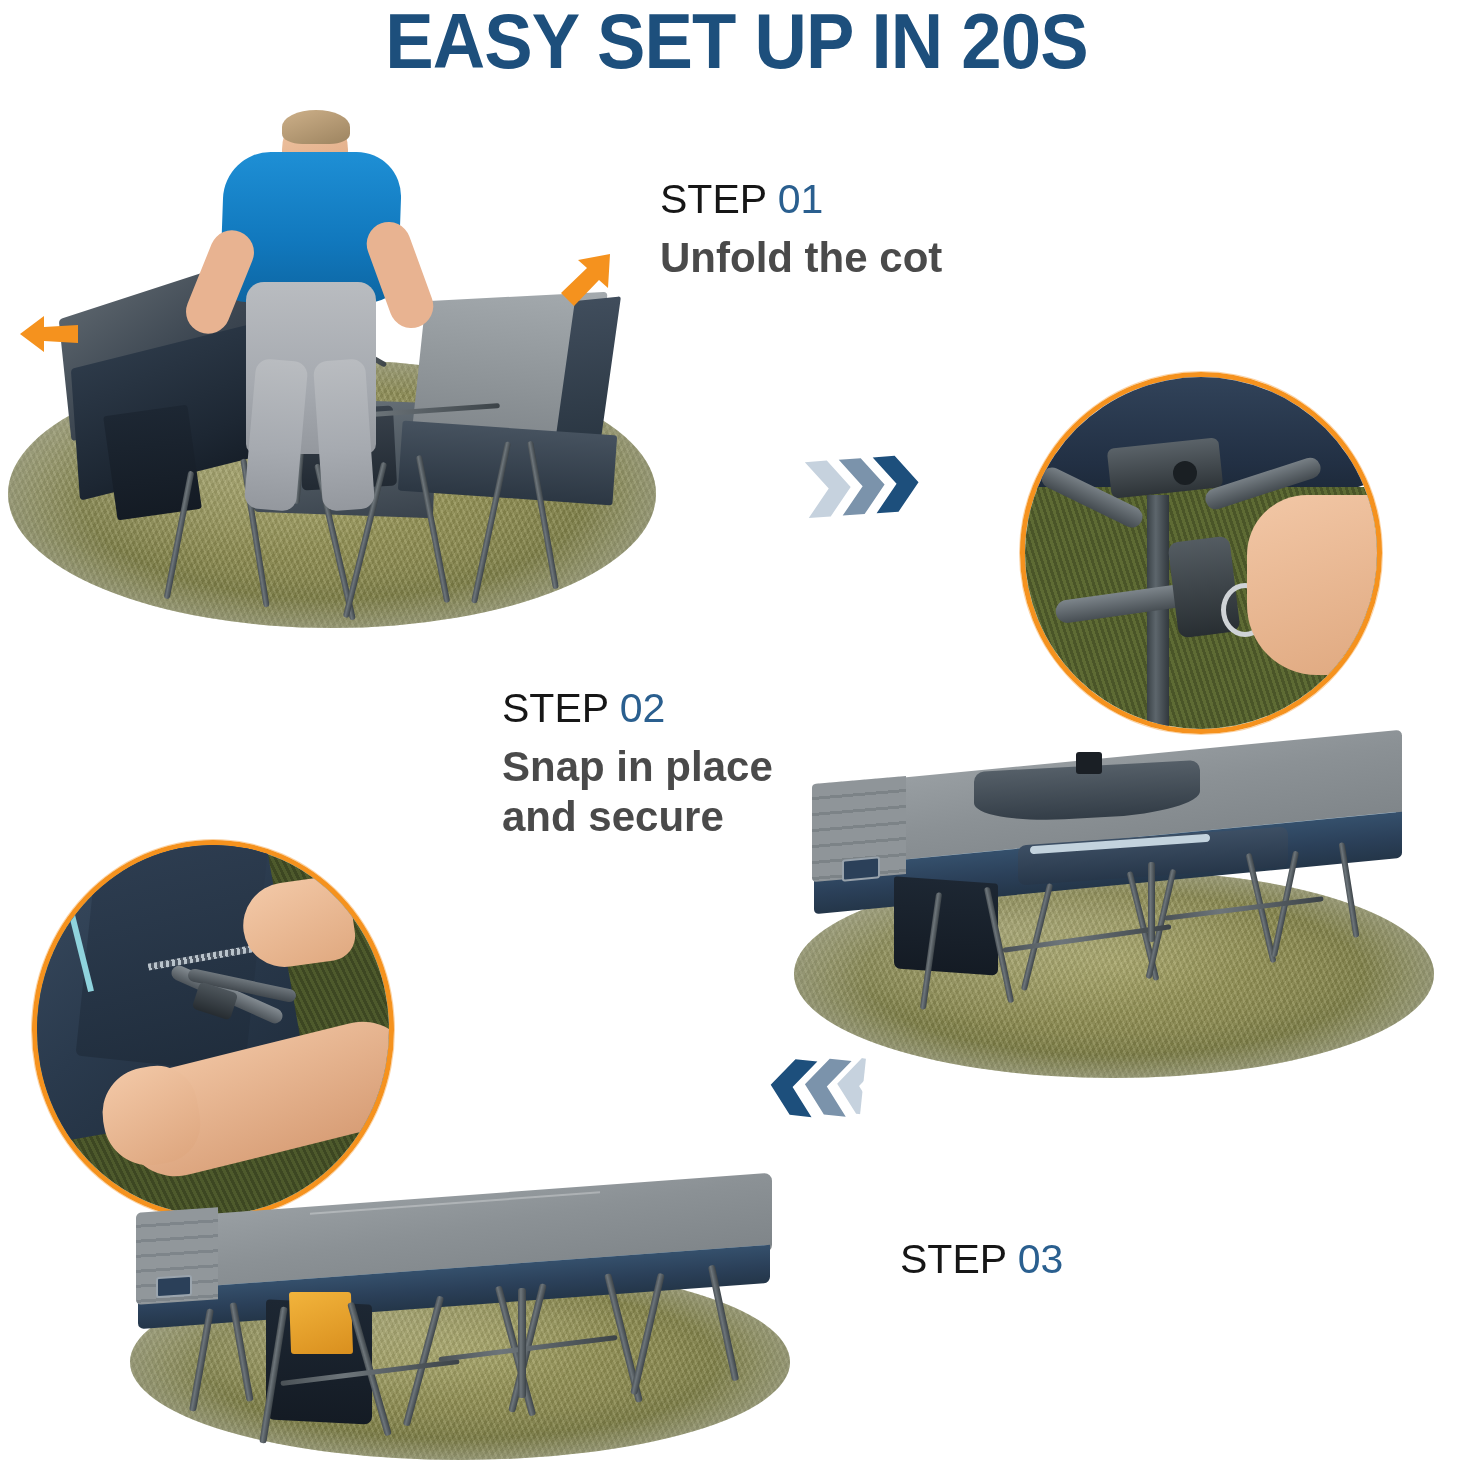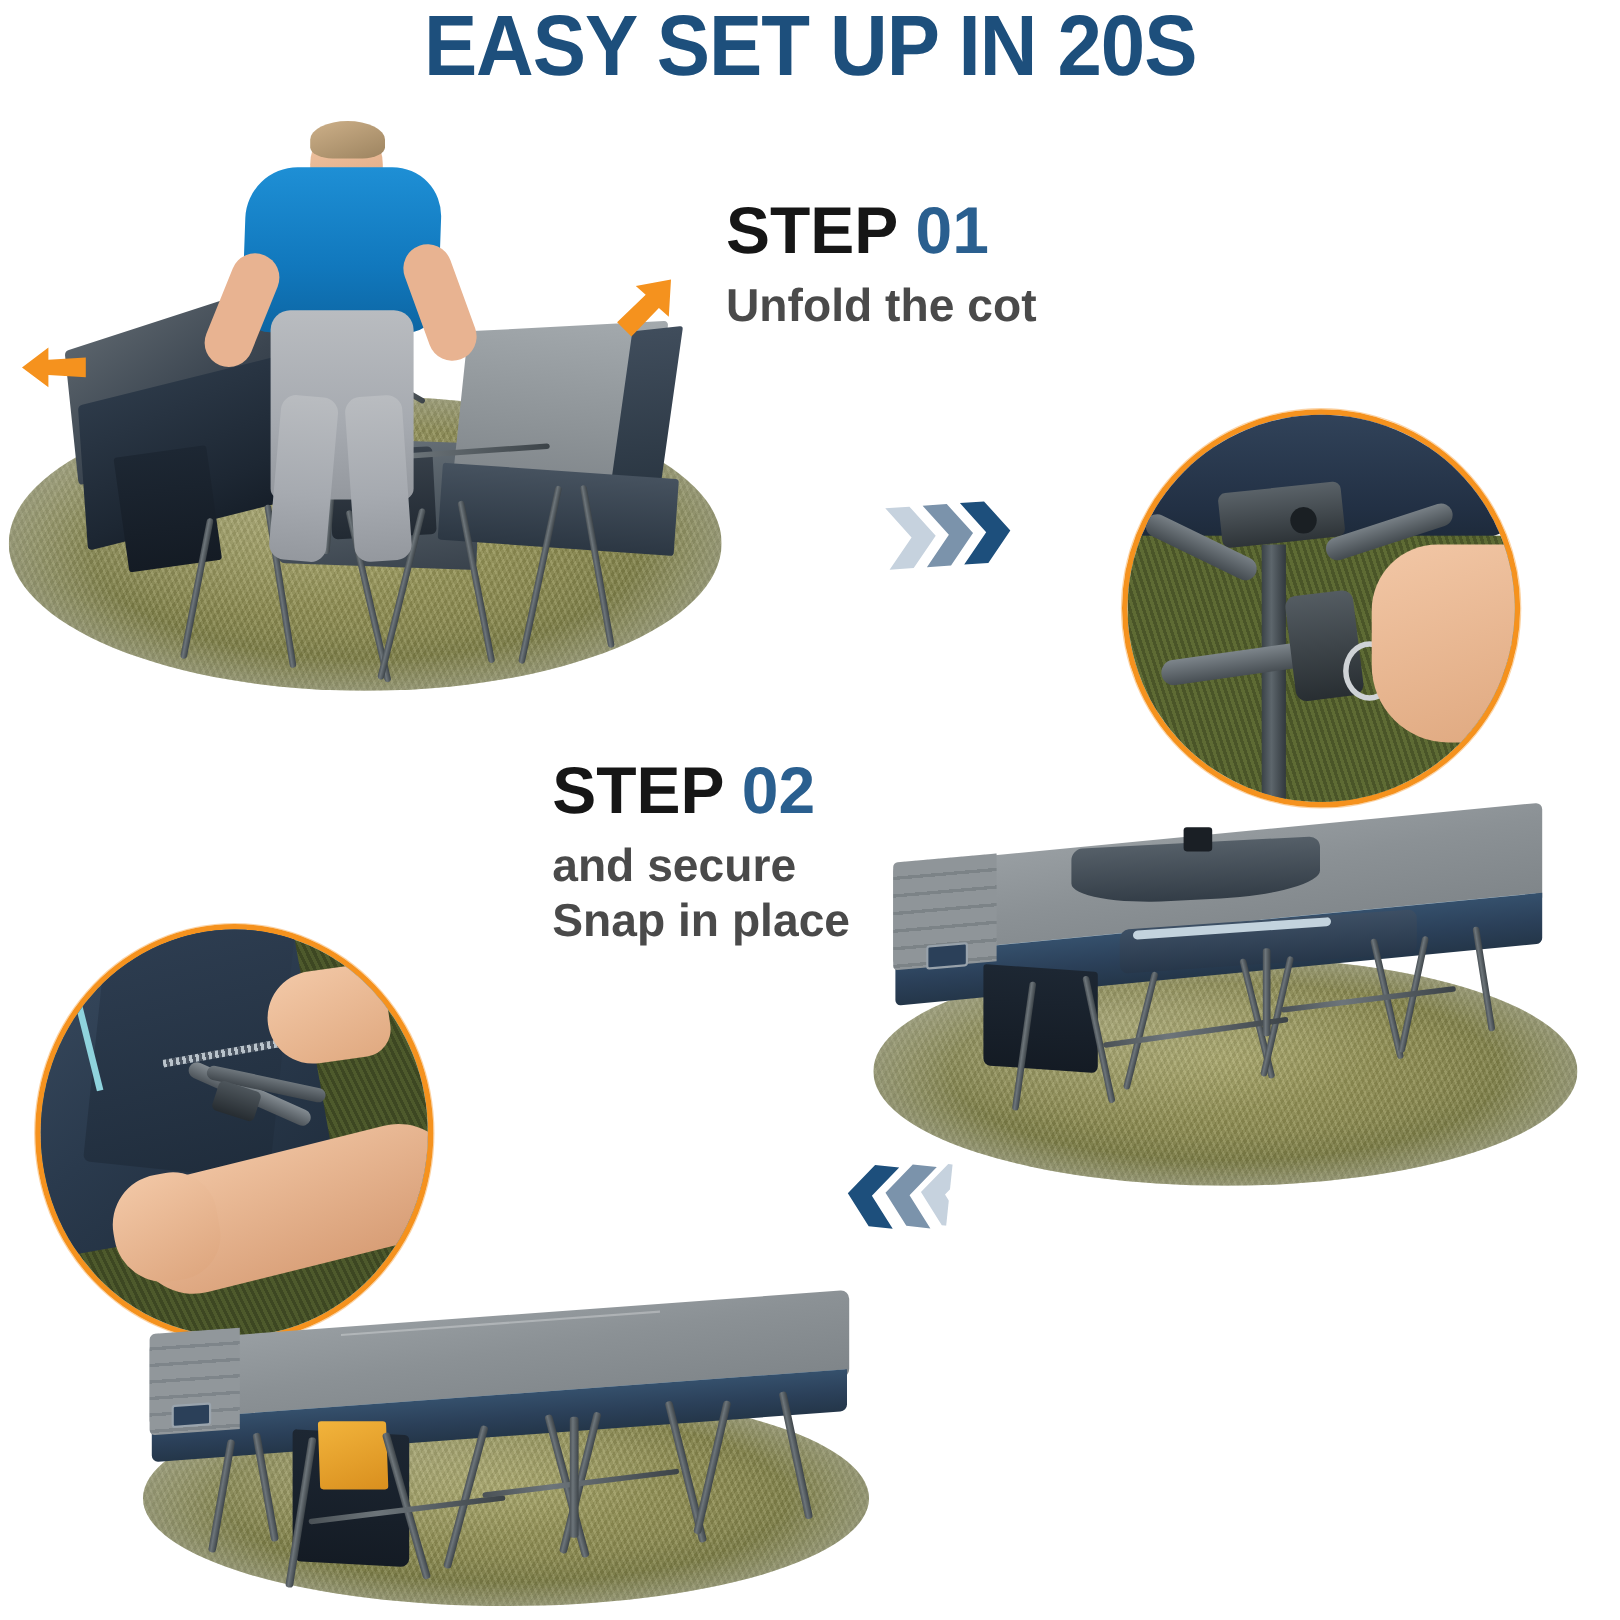--- a/index.html
+++ b/index.html
@@ -10,21 +10,21 @@
   .title{
     position:absolute;left:0;top:2px;width:1473px;text-align:center;
     font-size:78px;font-weight:bold;letter-spacing:-1px;
     color:#1d4f7c;line-height:1;
     transform:scaleX(0.93);transform-origin:center top;
     white-space:nowrap;
   }
 
   
   .step{position:absolute;}
-  .step-head{font-size:60px;font-weight:bold;color:#161616;line-height:1.05;white-space:nowrap;}
+  .step-head{font-size:41px;font-weight:normal;color:#161616;line-height:1.05;white-space:nowrap;}
   .step-head .num{color:#2a5f8f;}
   .step-desc{font-size:42px;color:#4a4a4a;line-height:1.18;margin-top:12px;font-weight:700;}
   .step-desc div{white-space:nowrap;}
 
   #step1{left:660px;top:178px;}
   #step2{left:502px;top:687px;}
   #step3{left:900px;top:1238px;}
 
   
   .chev-wrap{position:absolute;}
@@ -204,22 +204,22 @@
     <div>Unfold the cot</div>
   </div>
 </div>
 
 <div class="step" id="step2">
   <div class="step-head">
     <span>STEP</span>
     <span class="num">02</span>
   </div>
   <div class="step-desc">
+    <div>Snap in place</div>
     <div>and secure</div>
-    <div>Snap in place</div>
   </div>
 </div>
 
 <div class="scene" id="scene2" style="left:790px;top:740px;width:660px;height:345px;">
 
   <div class="grass" style="left:4px;top:130px;width:640px;height:208px;"></div>
 
   <div class="fab-gray" style="position:absolute;left:22px;top:18px;width:590px;height:92px;
               transform:skewY(-5.5deg);border-radius:6px;"></div>
 
@@ -358,13 +358,17 @@
   <div class="pipe" style="position:absolute;left:404px;top:102px;width:7px;height:132px;transform:rotate(14deg);"></div>
   <div class="pipe" style="position:absolute;left:500px;top:92px;width:7px;height:132px;transform:rotate(-14deg);"></div>
   <div class="pipe" style="position:absolute;left:524px;top:92px;width:7px;height:124px;transform:rotate(13deg);"></div>
   <div class="pipe" style="position:absolute;left:600px;top:84px;width:7px;height:118px;transform:rotate(-12deg);"></div>
   <div class="pipe" style="position:absolute;left:160px;top:190px;width:180px;height:5px;transform:rotate(-7deg);"></div>
   <div class="pipe" style="position:absolute;left:318px;top:166px;width:180px;height:5px;transform:rotate(-7deg);"></div>
   <div class="pipe" style="position:absolute;left:398px;top:108px;width:8px;height:110px;"></div>
 </div>
 
 <div class="step" id="step3">
+  <div class="step-head">
+    <span>STEP</span>
+    <span class="num">03</span>
+  </div>
 </div>
 
 </body></html>

